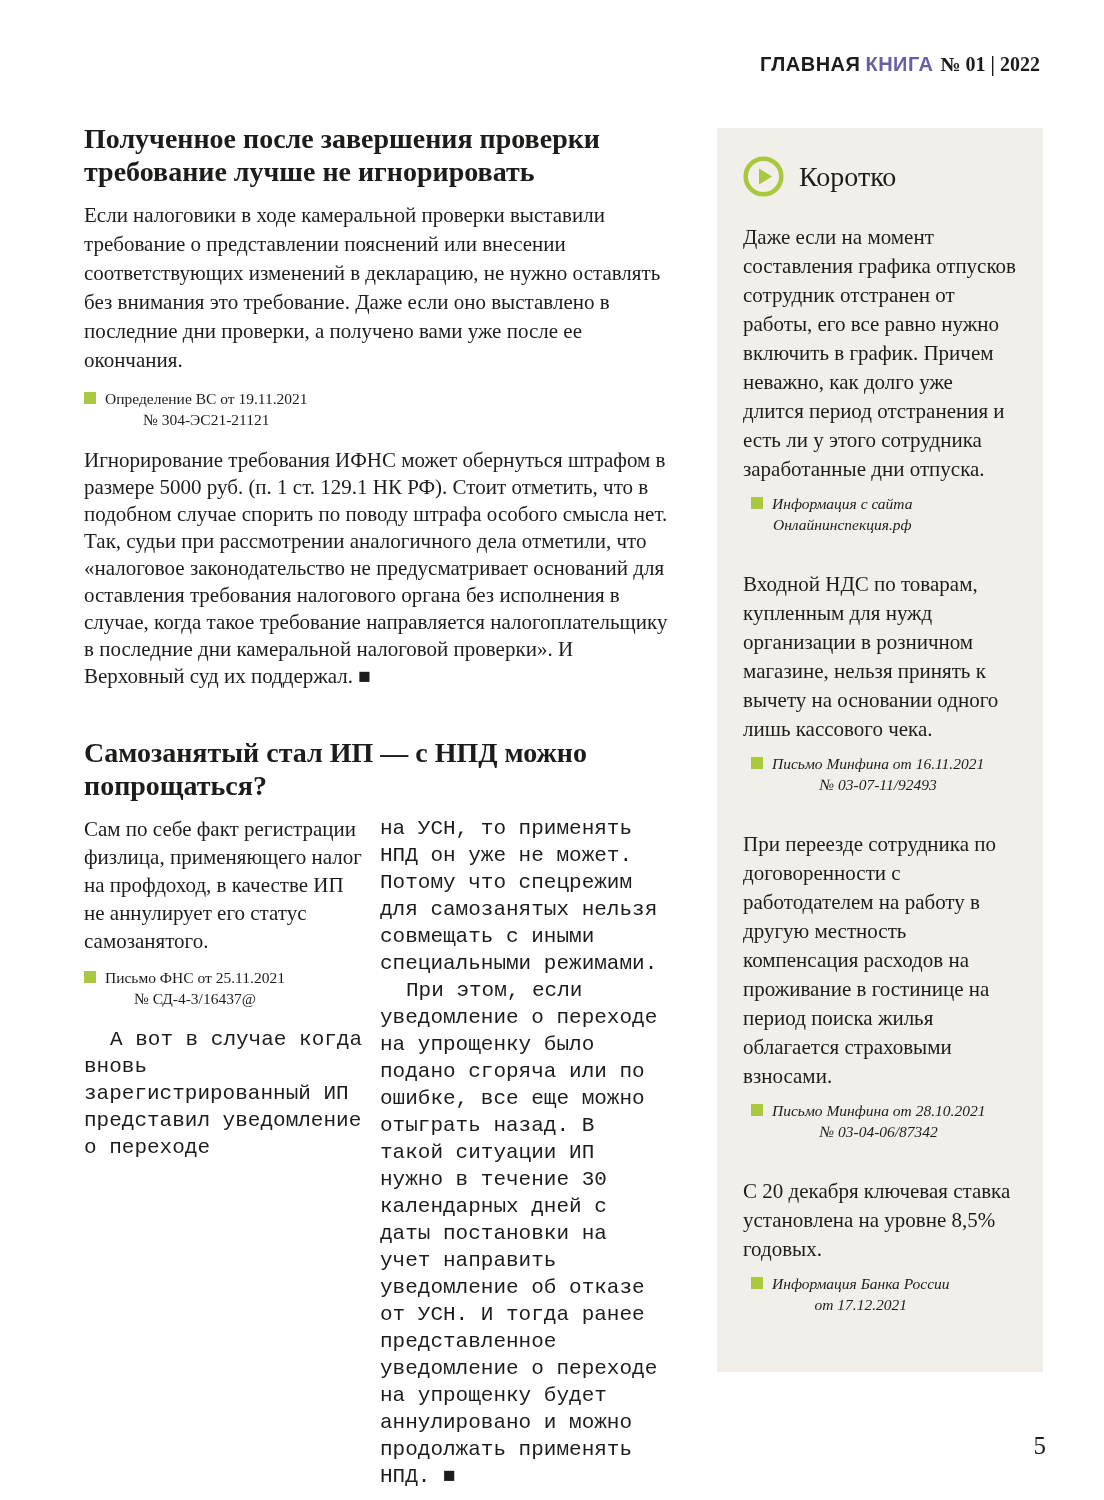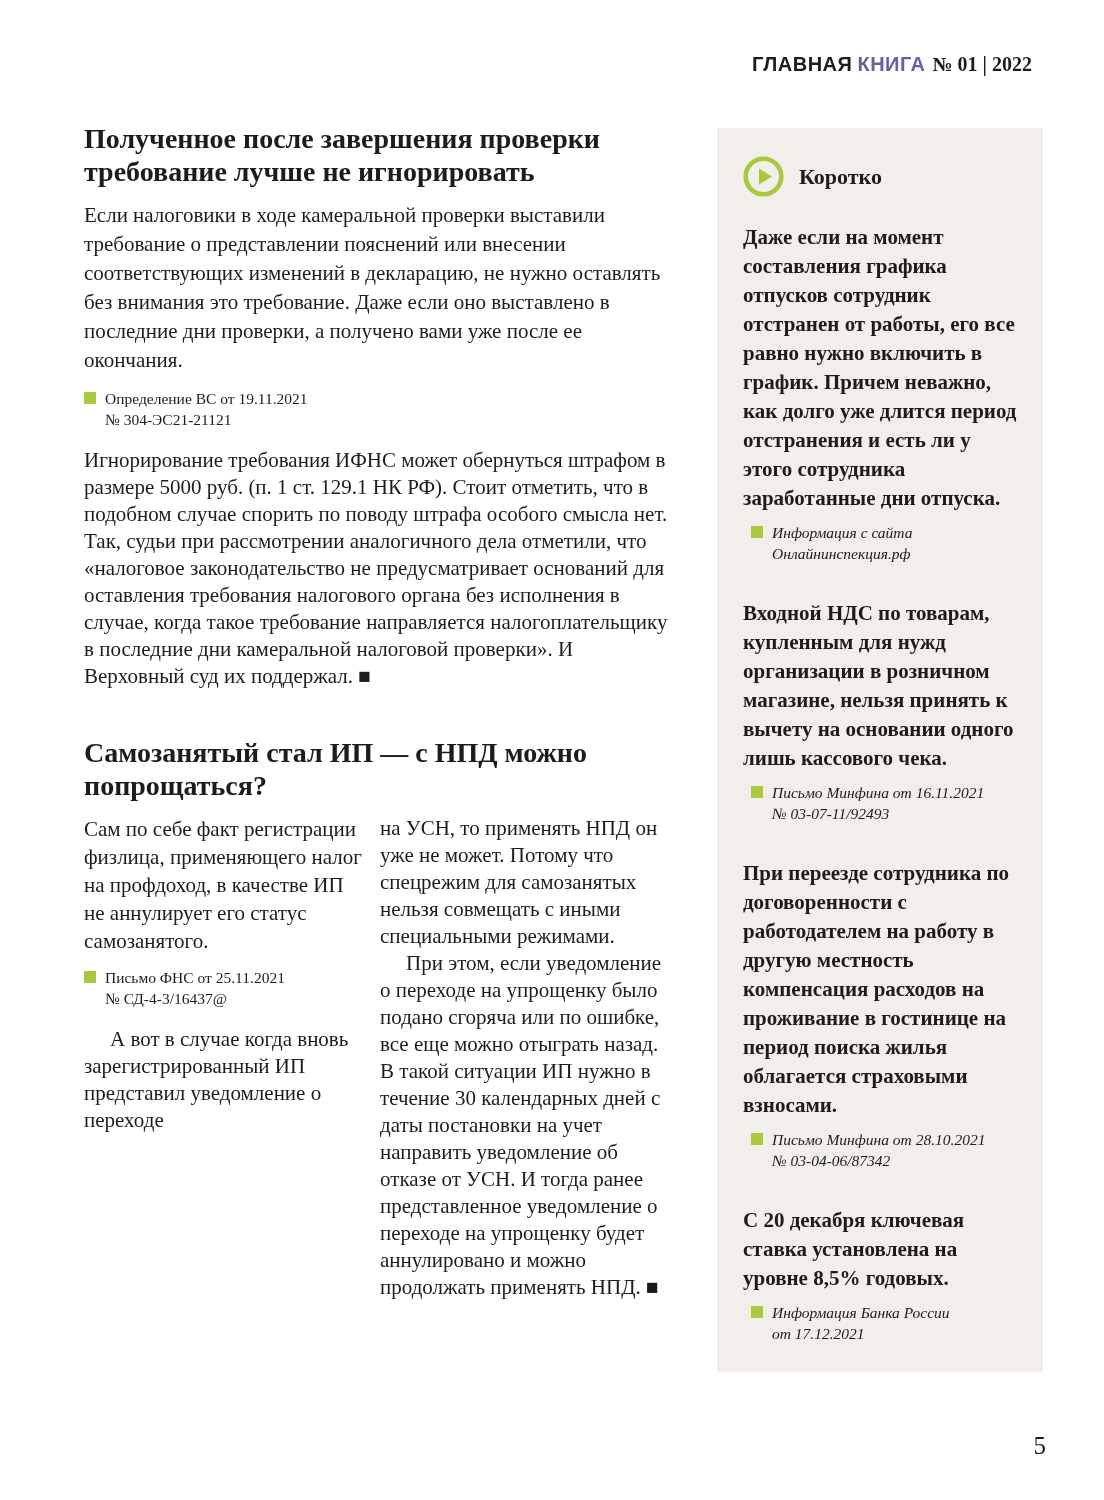--- a/index.html
+++ b/index.html
@@ -13,21 +13,21 @@
   .page{
     position:relative;
     width:1104px;height:1500px;
     background:#ffffff;
     color:var(--text);
     font-family:"Liberation Serif","DejaVu Serif",serif;
     overflow:hidden;
   }
   
   .brand{
-    position:absolute;top:52px;right:72px;
+    position:absolute;top:52px;right:64px;
     white-space:nowrap;
     font-size:20px;line-height:24px;
   }
   .brand-black{
     font-family:"Liberation Sans","DejaVu Sans",sans-serif;
     font-weight:bold;letter-spacing:.5px;color:var(--text);
   }
   .brand-purple{
     font-family:"Liberation Sans","DejaVu Sans",sans-serif;
     font-weight:bold;letter-spacing:.5px;color:var(--purple);
@@ -46,54 +46,54 @@
     margin:0 0 13px 0;
     font-size:28px;line-height:33px;font-weight:bold;
   }
   .lead{
     margin:0 0 13px 0;
     font-size:21px;line-height:29px;font-weight:normal;
   }
   .source{
     display:flex;align-items:flex-start;gap:9px;
     margin:0 0 17px 0;
-    font-size:15.5px;line-height:21px;
+    font-size:15.5px;line-height:21px;text-align:center;
   }
   .source .sq{
     flex:none;width:12px;height:12px;margin-top:4px;
     background:var(--green);
   }
   .body-text{
     margin:0;
     font-size:21px;line-height:27px;
   }
   .article-2{margin-top:46px;}
   .cols{display:flex;gap:12px;}
   .col{width:284px;}
   .col .lead{line-height:28px;margin-bottom:12px;}
-  .col .body-text{line-height:27px;}
+  .col .body-text{line-height:27px;font-family:Liberation Mono, monospace;}
   .indent{text-indent:26px;}
   
   .sidebar{
     position:absolute;left:717px;top:128px;
     width:326px;height:1244px;
     background:var(--sb-bg);
     padding:28px 26px 0 26px;
   }
   .sb-header{
     display:flex;align-items:center;gap:15px;
     margin-bottom:26px;
   }
   .sb-title{
-    font-size:22px;font-weight:bold;line-height:26px;
+    font-size:28px;font-weight:normal;line-height:26px;
   }
   .sb-item{margin-bottom:35px;}
   .sb-text{
     margin:0 0 9px 0;
-    font-size:21px;line-height:29px;font-weight:bold;
+    font-size:21px;line-height:29px;font-weight:normal;
   }
   .sb-item .source{margin:8px;font-style:italic;}
   
   .page-num{
     position:absolute;top:1432px;right:58px;
     font-size:25px;line-height:28px;
   }
 </style>
 </head>
 <body>

